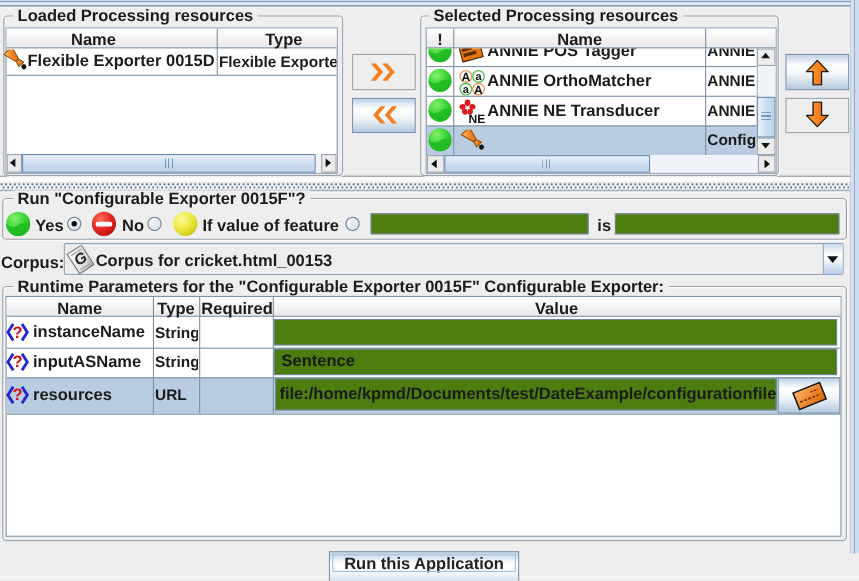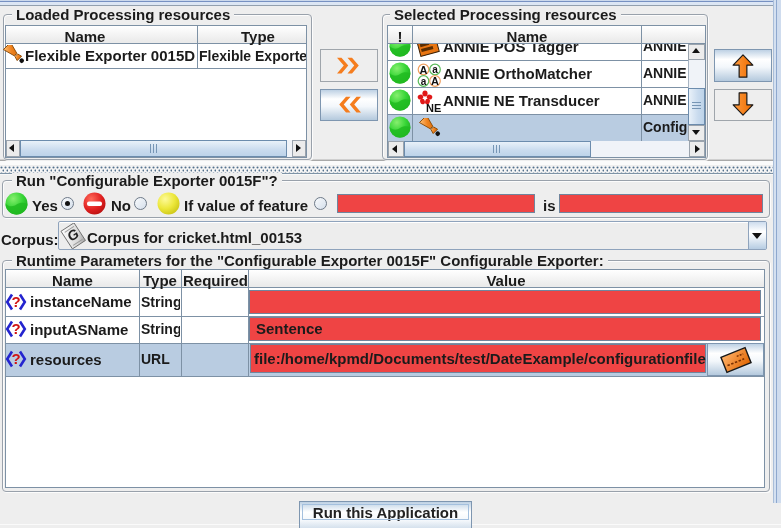--- a/index.html
+++ b/index.html
@@ -3,21 +3,21 @@
 *{box-sizing:border-box;margin:0;padding:0}
 html,body{width:781px;height:528px;overflow:hidden}
 body{position:relative;background:#eeeeee;font-family:"Liberation Sans",sans-serif;font-weight:bold;font-size:15px;color:#1b1b1b}
 .a{position:absolute}
 .gb{position:absolute;border:1px solid #99a1ab;border-radius:4px;box-shadow:1px 1px 0 rgba(255,255,255,.8),inset 1px 1px 0 rgba(255,255,255,.8)}
 .gt{position:absolute;background:#eeeeee;padding:0 4px;line-height:15px;white-space:nowrap;font-size:15px}
 .sp{position:absolute;border:1px solid #7d91a5;background:#fff}
 .hdr{position:absolute;background:linear-gradient(180deg,#ffffff,#ebebeb 90%);border-bottom:1px solid #7d91a5}
 .gl{position:absolute;background:#7d91a5}
 .sel{background:#b9cce1}
-.tf{position:absolute;background:#ef4444;border:1px solid #70859d}
+.tf{position:absolute;background:#4d7c0f;border:1px solid #70859d}
 .bf{position:absolute;background:#eeeeee;border:1px solid #9fa5ab}
 .bg{position:absolute;background:linear-gradient(180deg,#bed1e4 0%,#ffffff 30%,#f3f7fb 55%,#b4c9dd 100%);border:1px solid #7e96b0}
 .ct{white-space:nowrap;overflow:hidden;position:absolute}
 .track{position:absolute;background:#f0f3f8}
 .thumbH{position:absolute;background:linear-gradient(180deg,#e9f1f9 0%,#c9dbee 60%,#bdd3e9 100%);border:1px solid #6c8cad}
 .thumbV{position:absolute;background:linear-gradient(90deg,#e9f1f9 0%,#c9dbee 60%,#bdd3e9 100%);border:1px solid #6c8cad}
 .sbtn{position:absolute;background:#ececec;border:1px solid #9aa3ad}
 .tri{position:absolute;width:0;height:0}
 .radio{position:absolute;width:13px;height:13px;border-radius:50%;background:linear-gradient(135deg,#f8fafc,#d5dfeb);border:1px solid #6d7988}
 </style></head>

